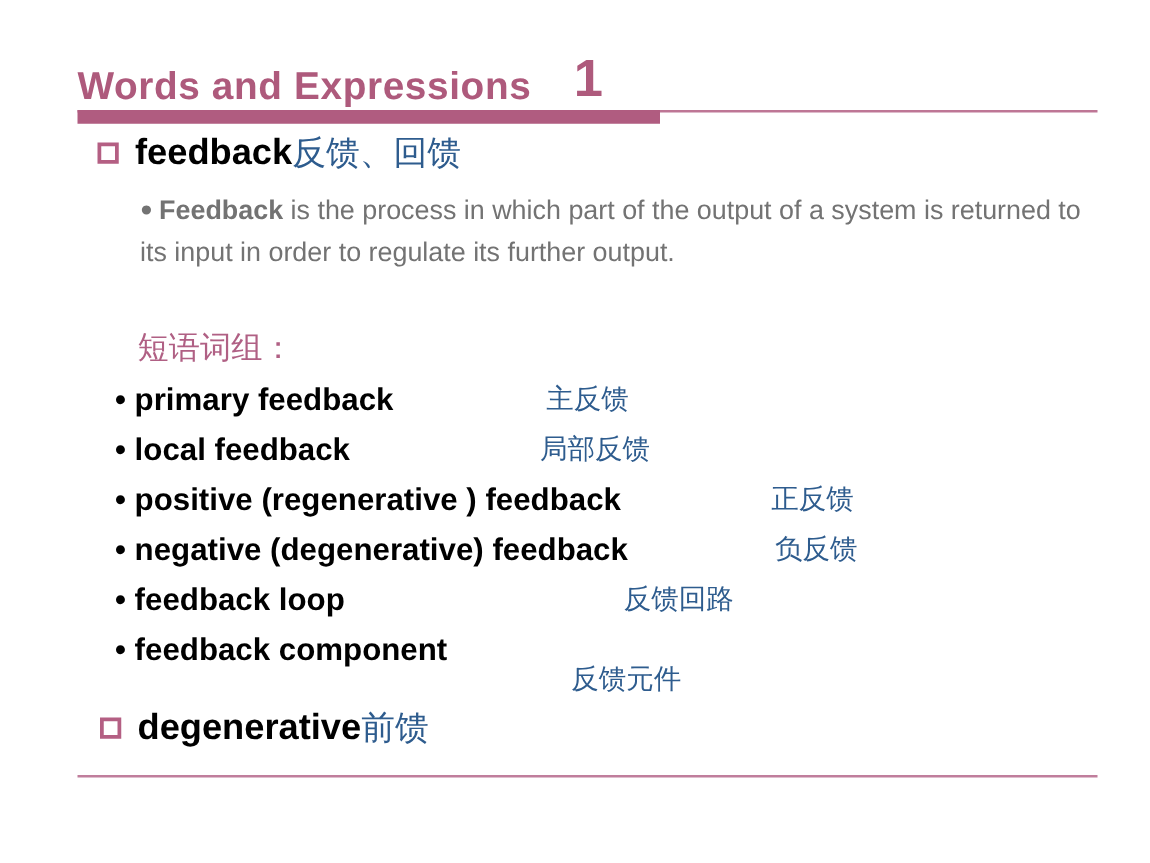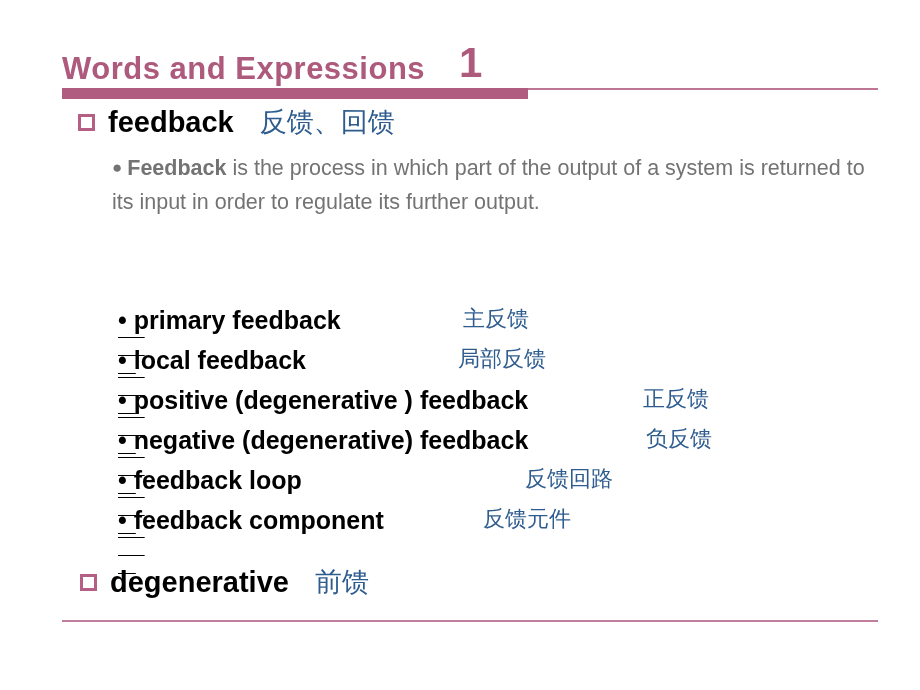--- a/index.html
+++ b/index.html
@@ -84,21 +84,20 @@
   .head-en {
     font-size: 29px;
     font-weight: bold;
     color: #000000;
     line-height: 1;
   }
   .head-cn {
     font-size: 27px;
     color: #2E5C8E;
     line-height: 1;
-    margin-left: 26px;
   }
 
   #head-feedback { left: 78px; top: 108px; }
   #head-feedforward { left: 80px; top: 568px; }
 
   
   .def-block {
     position: absolute;
     left: 112px;
     top: 151px;
@@ -121,24 +120,23 @@
     top: 266px;
     font-size: 25px;
     color: #B06084;
     line-height: 1;
     white-space: pre;
   }
 
   
   .phrase-list {
     position: absolute;
-    left: 118px;
+    left: 92px;
     top: 304px;
     width: 760px;
-    text-decoration: underline;
   }
   .phrase-row {
     position: relative;
     height: 40px;
     white-space: pre;
   }
   .phrase-en {
     position: absolute;
     left: 0;
     top: 0;
@@ -181,45 +179,46 @@
   <div class="head-row" id="head-feedback">
     <span class="sq-bullet"></span>
     <span class="head-en">feedback</span>
     <span class="head-cn">反馈、回馈</span>
   </div>
 
   <div class="def-block">
     <span class="dot">●</span><b>Feedback</b><span> is the process in which part of the output of a system is returned to its input in order to regulate its further output.</span>
   </div>
 
+  <div class="phrases-label">短语词组：</div>
 
   <div class="phrase-list">
     <div class="phrase-row">
       <span class="phrase-en">• primary feedback</span>
       <span class="phrase-cn" style="left: 345px;">主反馈</span>
     </div>
     <div class="phrase-row">
       <span class="phrase-en">• local feedback</span>
       <span class="phrase-cn" style="left: 340px; text-align: center;">局部反馈</span>
     </div>
     <div class="phrase-row">
-      <span class="phrase-en">• positive (degenerative ) feedback</span>
+      <span class="phrase-en">• positive (regenerative ) feedback</span>
       <span class="phrase-cn" style="left: 525px; text-align: center;">正反馈</span>
     </div>
     <div class="phrase-row">
       <span class="phrase-en">• negative (degenerative) feedback</span>
       <span class="phrase-cn" style="left: 528px;">负反馈</span>
     </div>
     <div class="phrase-row">
       <span class="phrase-en">• feedback loop</span>
       <span class="phrase-cn" style="left: 363px; margin-left: 44px;">反馈回路</span>
     </div>
     <div class="phrase-row">
       <span class="phrase-en">• feedback component</span>
-      <span class="phrase-cn" style="left: 365px;">反馈元件</span>
+      <span class="phrase-cn" style="left: 365px; margin-top: 24px;">反馈元件</span>
     </div>
   </div>
 
   <div class="head-row" id="head-feedforward">
     <span class="sq-bullet"></span>
     <span class="head-en">degenerative</span>
     <span class="head-cn">前馈</span>
   </div>
 
   <div class="rule-bottom"></div>

